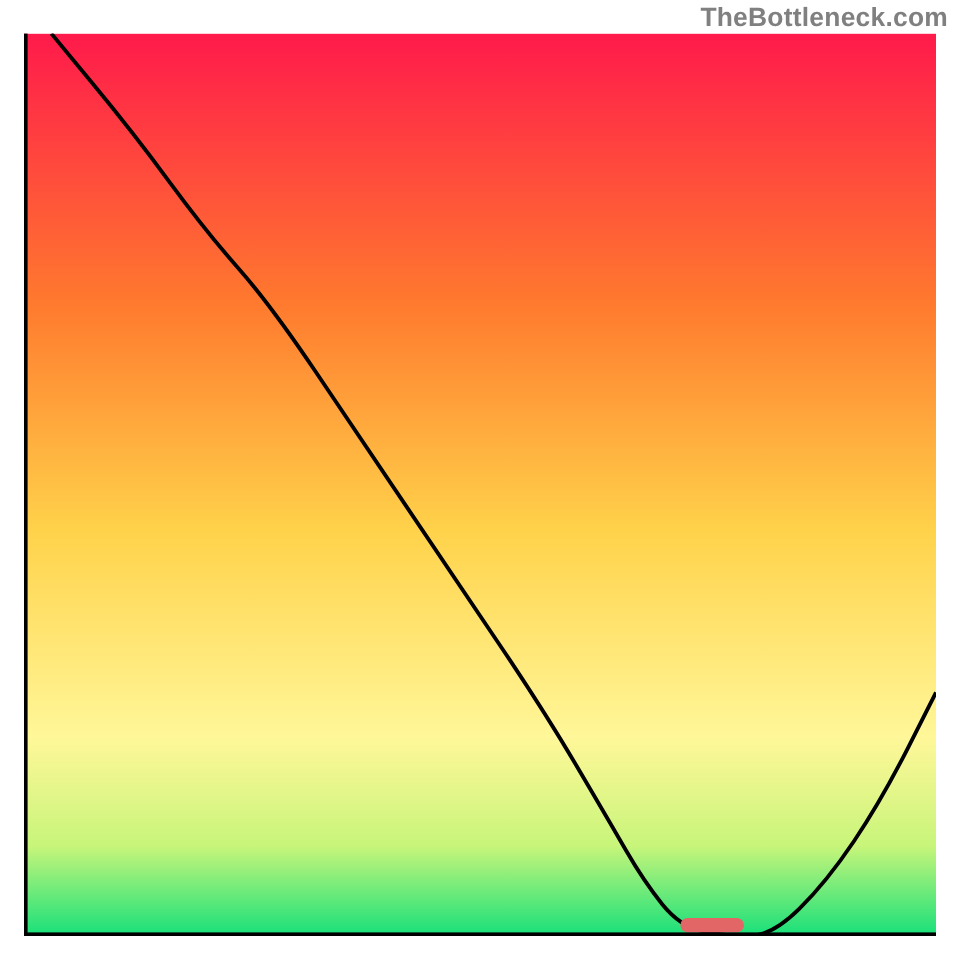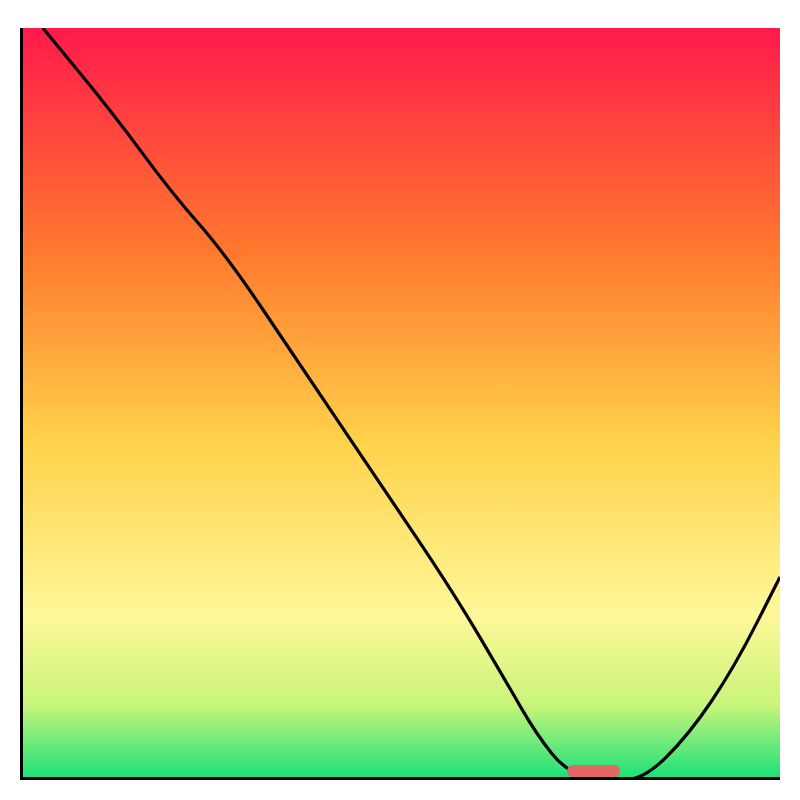--- a/index.html
+++ b/index.html
@@ -68,20 +68,21 @@
     height: 12px;
     border-radius: 6px;
     background: #e36666;
   }
 </style>
 </head>
 <body>
 
 <div class="wrap">
 
+  <div class="watermark">TheBottleneck.com</div>
 
   <div class="plot-area">
 
     <svg class="gradient-fill" viewBox="0 0 760 752" preserveAspectRatio="none">
       <defs>
         <linearGradient id="bg-grad" x1="0" y1="0" x2="0" y2="1">
 
         <stop offset="0%" stop-color="#ff1a4b"></stop>
             <stop offset="30%" stop-color="#ff7a2e"></stop>
             <stop offset="55.00000000000001%" stop-color="#ffd24a"></stop>

